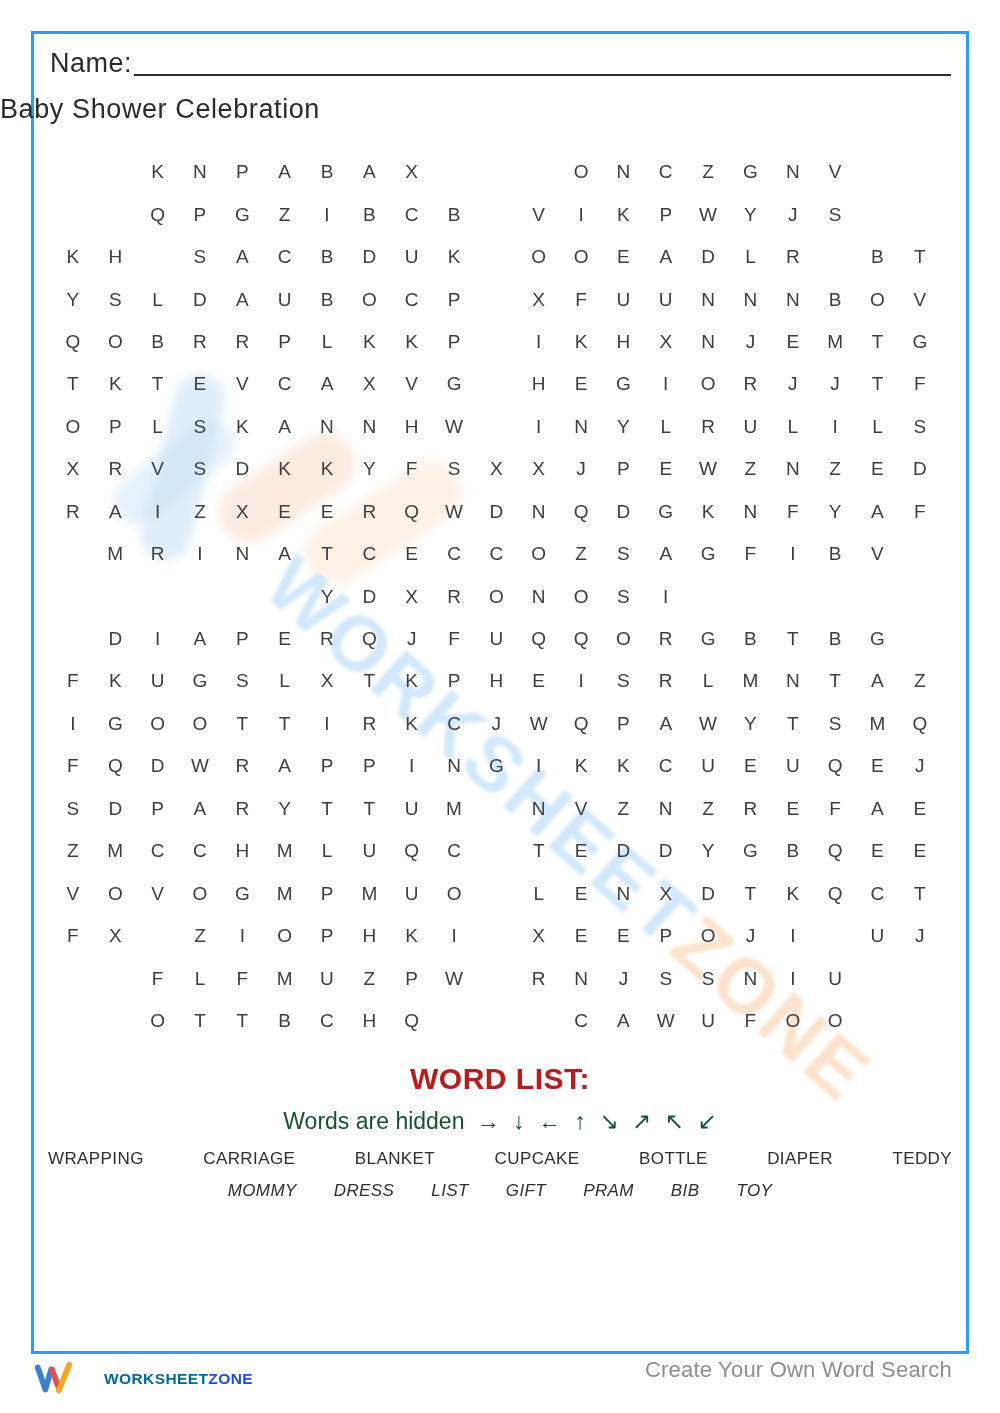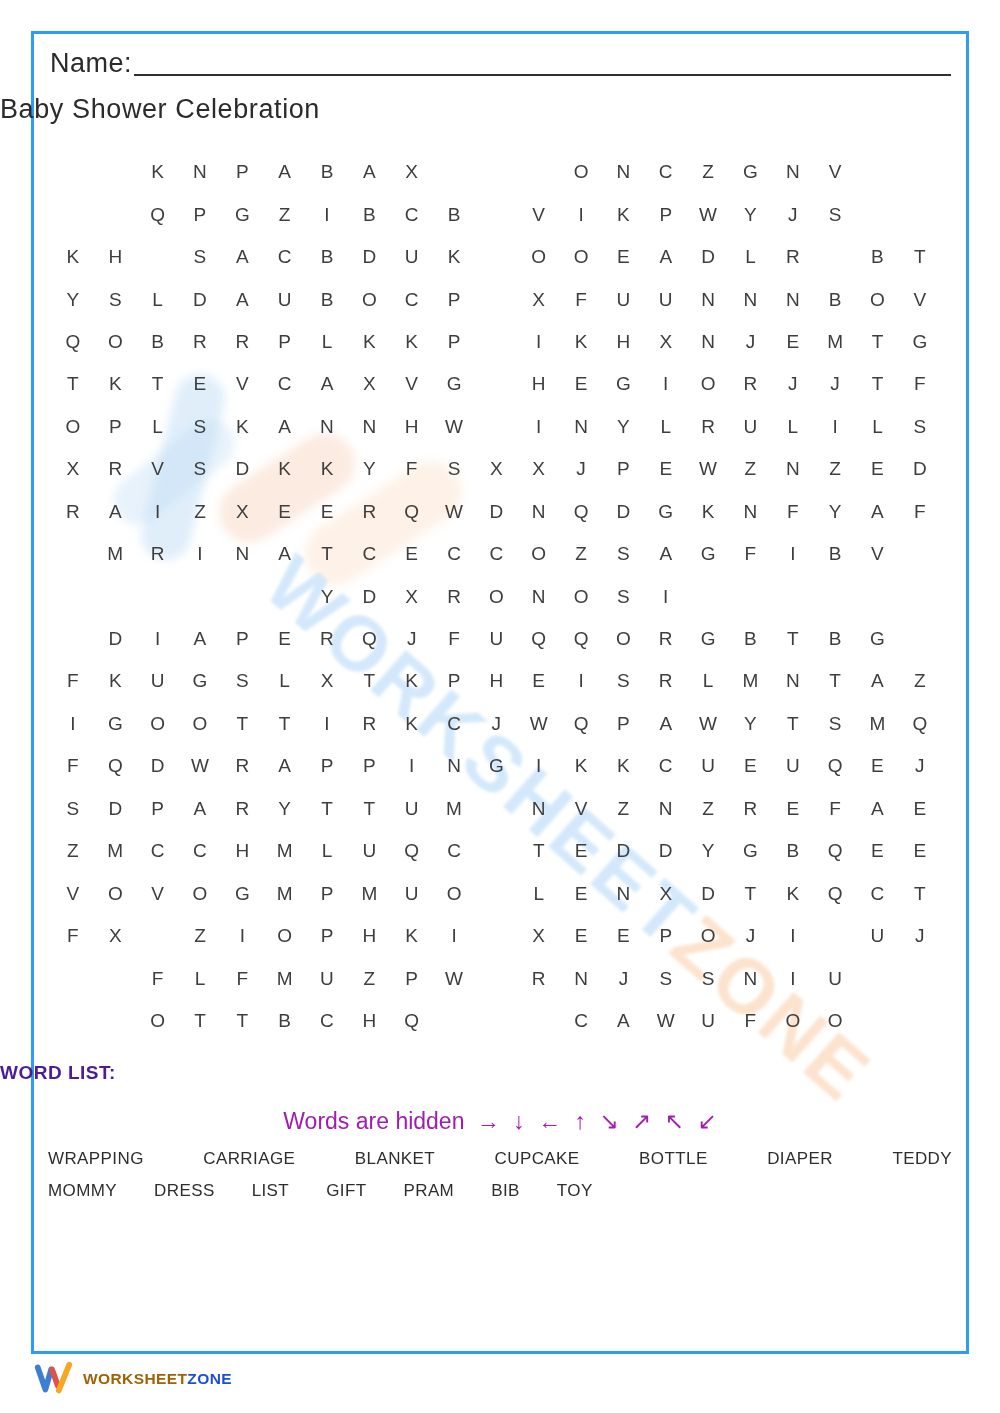--- a/index.html
+++ b/index.html
@@ -27,34 +27,34 @@
                   transform-origin:left top;font-size:78px;font-weight:700;
                   letter-spacing:4px;white-space:nowrap;filter:blur(1.5px);z-index:1;}
   .watermark-text .wm-blue{color:rgba(203,229,250,0.85);}
   .watermark-text .wm-orange{color:rgba(251,220,194,0.8);}
 
   .letter-grid{position:absolute;left:52px;top:151px;z-index:2;
                display:grid;grid-template-columns:repeat(21,42.35px);grid-auto-rows:42.45px;}
   .cell{display:flex;align-items:center;justify-content:center;
         font-size:19px;color:#3e3e3e;letter-spacing:0.5px;}
 
-  .wordlist-heading{position:absolute;left:0;right:0;top:1062px;
-                    font-size:19px;font-weight:600;color:#4c1d95;letter-spacing:0.5px;}
+  .wordlist-heading{position:absolute;left:0;right:0;top:1062px;text-align:center;
+                    font-size:30px;font-weight:600;color:#b91c1c;letter-spacing:0.5px;}
   .instruction-row{position:absolute;left:0;right:0;top:1108px;text-align:center;
-                   font-size:23px;color:#a21caf;}
+                   font-size:23px;color:#14532d;}
   .instruction-arrows{word-spacing:7px;margin-left:6px;}
 
   .word-row{position:absolute;left:48px;right:48px;display:flex;z-index:2;}
   .word-row-1{top:1149px;justify-content:space-between;}
-  .word-row-2{top:1181px;justify-content:flex-start;gap:37px;}
+  .word-row-2{top:1181px;justify-content:center;gap:37px;font-style:italic;}
   .word{font-size:17px;color:#2e2e2e;letter-spacing:0.4px;}
 
   .brand{position:absolute;left:33px;top:1356px;height:46px;display:flex;align-items:center;gap:8px;}
   .brand-text{font-size:15.5px;font-weight:700;letter-spacing:0.4px;}
-  .brand-text .b-blue{color:#a16207;}
+  .brand-text .b-blue{color:#0369a1;margin-left:21px;}
   .brand-text .b-orange{color:#1d4ed8;}
 
   .tagline{position:absolute;right:48px;top:1356px;text-align:right;
            font-size:22px;line-height:28.5px;color:#8e8e8e;letter-spacing:0.2px;}
 </style>
 </head>
 <body>
 
 <div class="border-box"></div>
 
@@ -545,13 +545,14 @@
 <div class="brand">
   <svg width="42" height="46" viewBox="0 0 44 46">
     <path d="M5 11 L13 34 L19 13" fill="none" stroke="#3c7fd0" stroke-width="6" stroke-linecap="round" stroke-linejoin="round"></path>
     <path d="M20 13 L26 30" fill="none" stroke="#e2504c" stroke-width="6" stroke-linecap="round"></path>
     <path d="M27 35 L38 8" fill="none" stroke="#f6a623" stroke-width="6" stroke-linecap="round"></path>
   </svg>
   <span class="brand-text"><span class="b-blue">WORKSHEET</span><span class="b-orange">ZONE</span></span>
 </div>
 
 <div class="tagline">
+  <div>Create Your Own Word Search</div>
 </div>
 
 </body></html>

